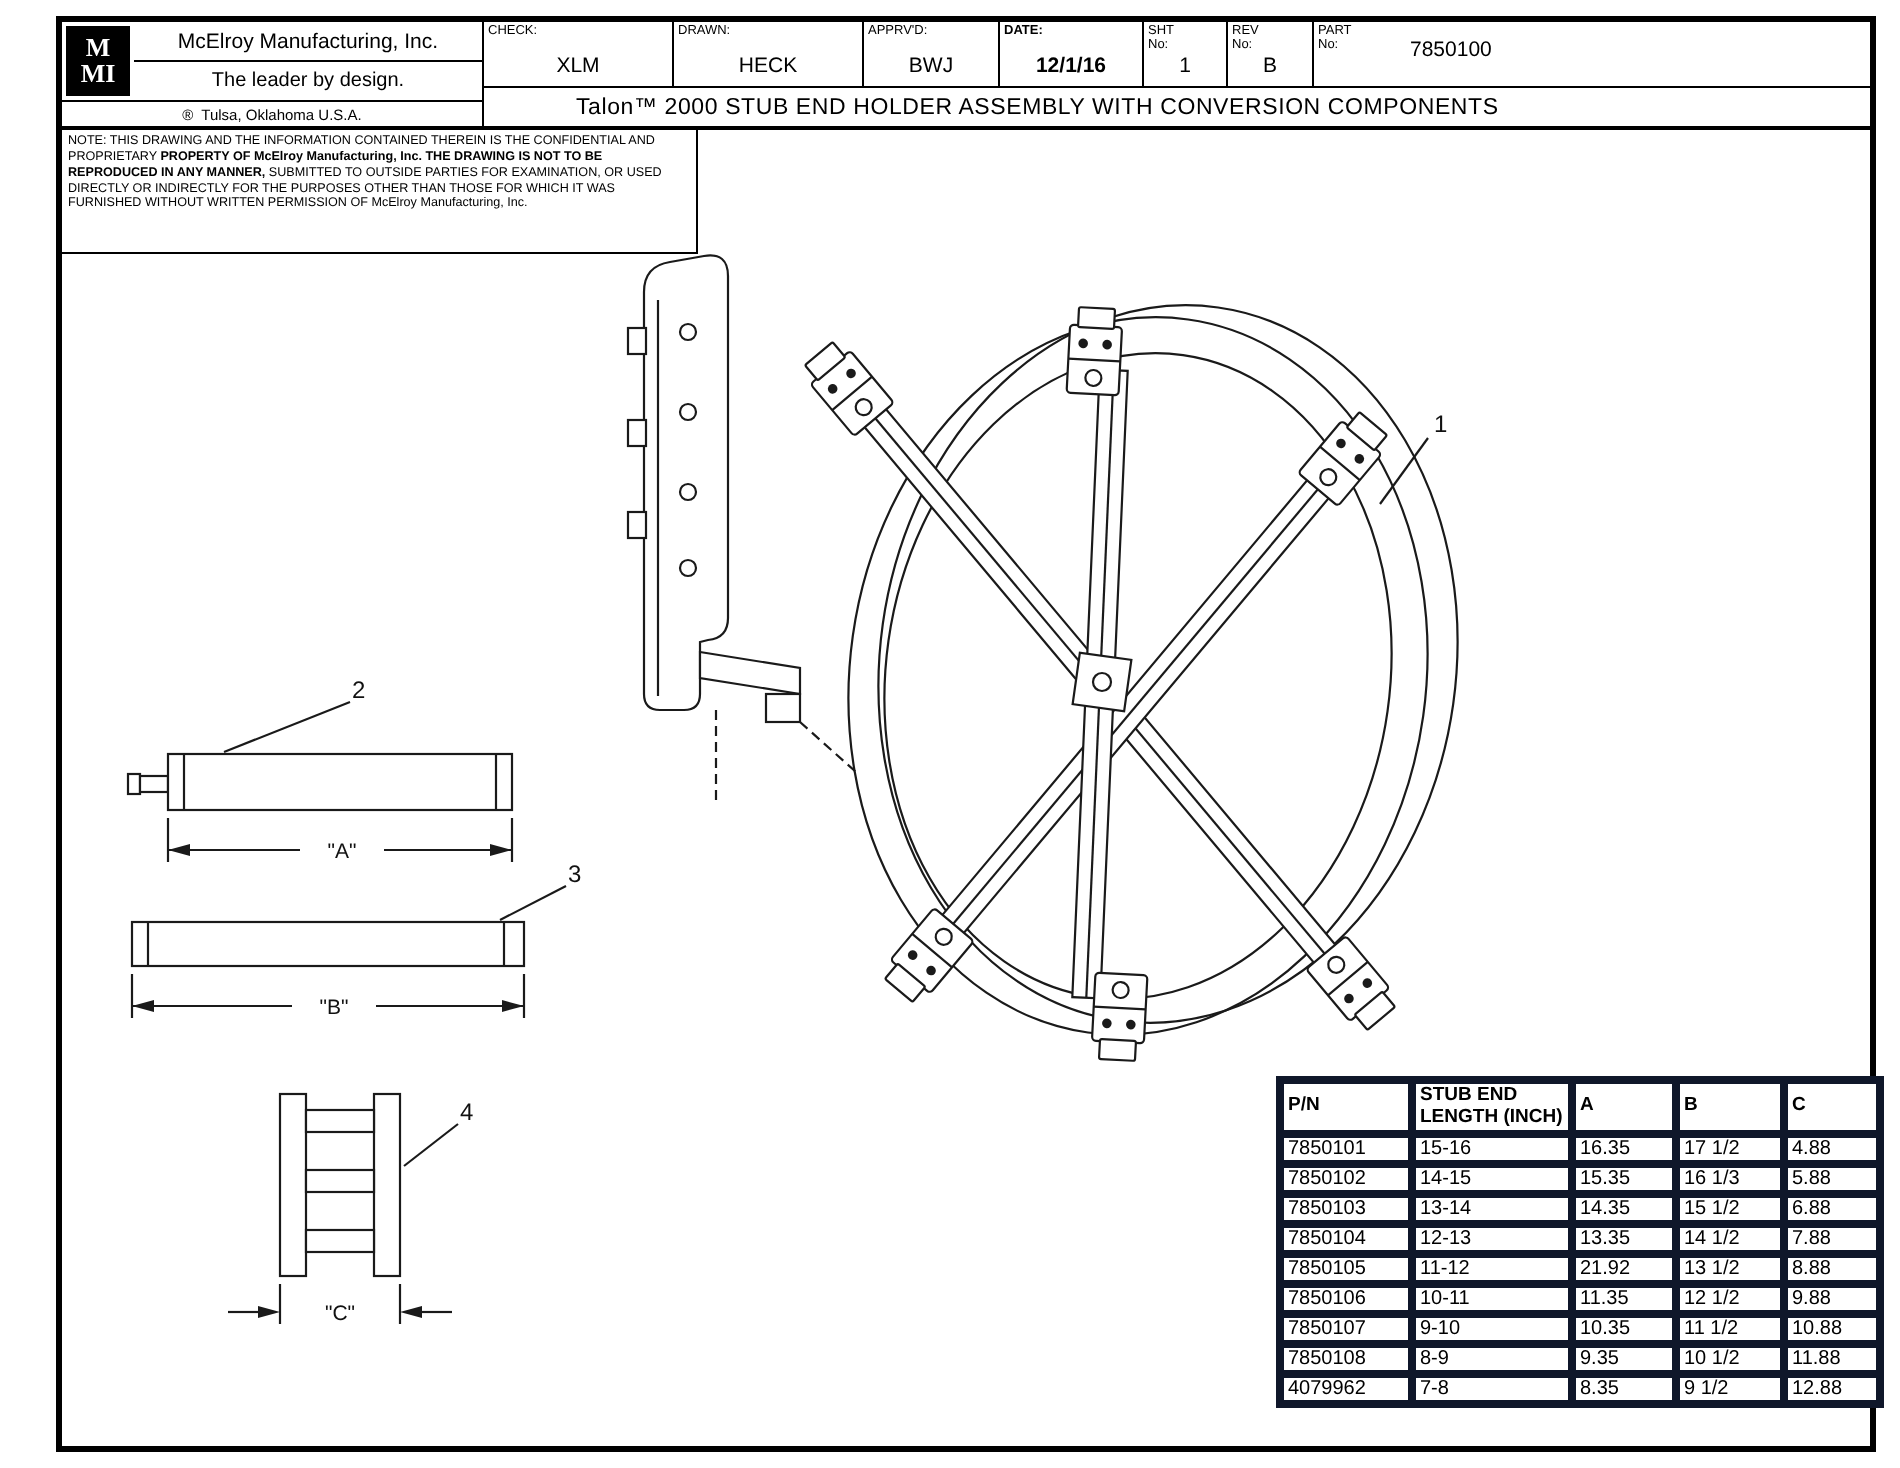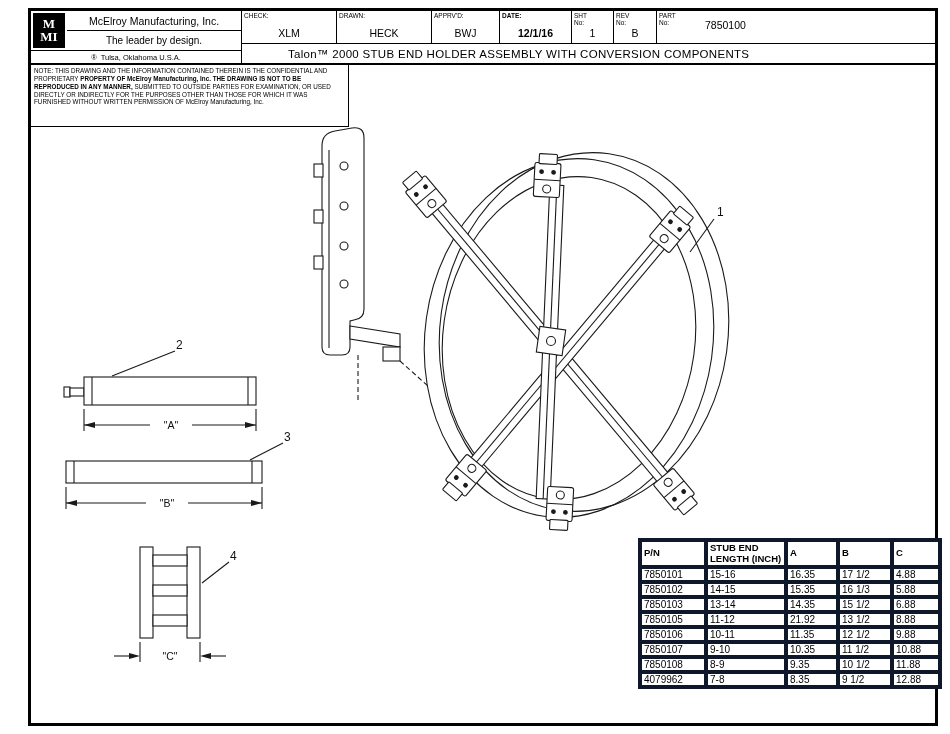--- a/index.html
+++ b/index.html
@@ -274,20 +274,27 @@
         <td>5.88</td>
       </tr>
       <tr>
         <td>7850103</td>
         <td>13-14</td>
         <td>14.35</td>
         <td>15 1/2</td>
         <td>6.88</td>
       </tr>
       <tr>
+        <td>7850104</td>
+        <td>12-13</td>
+        <td>13.35</td>
+        <td>14 1/2</td>
+        <td>7.88</td>
+      </tr>
+      <tr>
         <td>7850105</td>
         <td>11-12</td>
         <td>21.92</td>
         <td>13 1/2</td>
         <td>8.88</td>
       </tr>
       <tr>
         <td>7850106</td>
         <td>10-11</td>
         <td>11.35</td>

